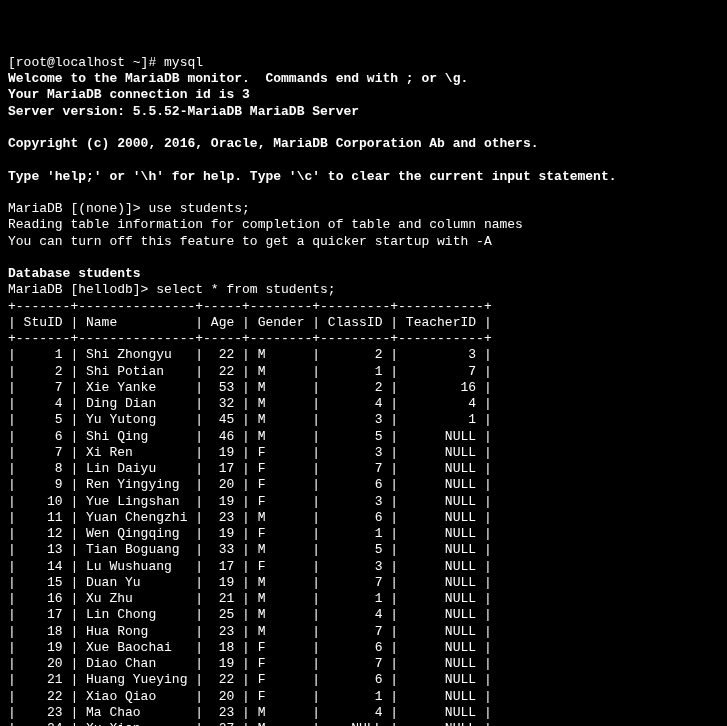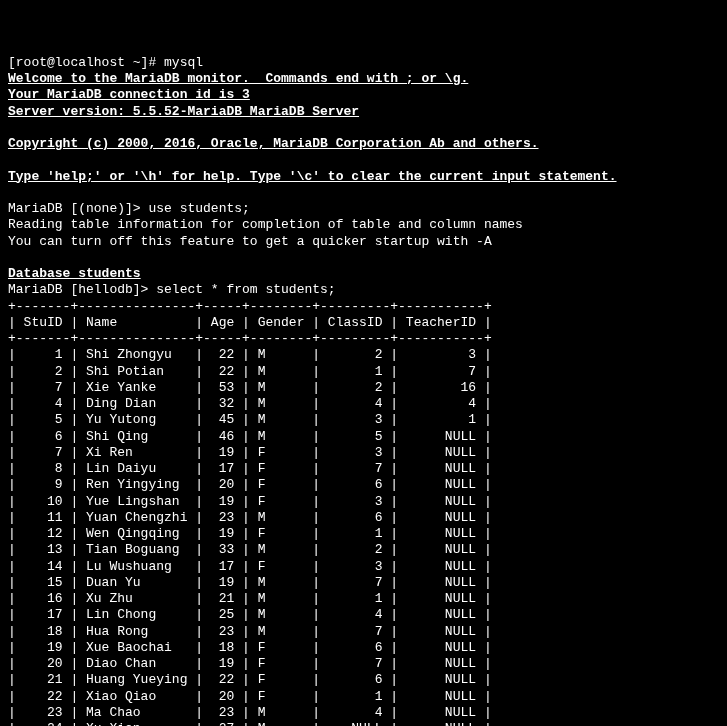--- a/index.html
+++ b/index.html
@@ -7,21 +7,21 @@
     color: #fff;
     font-family: "Consolas", "Courier New", monospace;
     font-size: 13px;
     line-height: 1.25;
     margin: 0;
     padding: 6px 8px;
     white-space: pre;
     width: 727px;
     box-sizing: border-box;
   }
-  .bold { font-weight: bold; text-decoration: underline; }
+  .bold { font-weight: bold; }
 </style>
 </head>
 <body>
 
 
 <span>[root@localhost ~]# </span><span>mysql</span>
 <span class="bold">Welcome to the MariaDB monitor.  Commands end with ; or \g.</span>
 <span class="bold">Your MariaDB connection id is 3</span>
 <span class="bold">Server version: 5.5.52-MariaDB MariaDB Server</span>
 
@@ -43,21 +43,21 @@
 <span>|     7 | Xie Yanke     |  53 | M      |       2 |        16 |</span>
 <span>|     4 | Ding Dian     |  32 | M      |       4 |         4 |</span>
 <span>|     5 | Yu Yutong     |  45 | M      |       3 |         1 |</span>
 <span>|     6 | Shi Qing      |  46 | M      |       5 |      NULL |</span>
 <span>|     7 | Xi Ren        |  19 | F      |       3 |      NULL |</span>
 <span>|     8 | Lin Daiyu     |  17 | F      |       7 |      NULL |</span>
 <span>|     9 | Ren Yingying  |  20 | F      |       6 |      NULL |</span>
 <span>|    10 | Yue Lingshan  |  19 | F      |       3 |      NULL |</span>
 <span>|    11 | Yuan Chengzhi |  23 | M      |       6 |      NULL |</span>
 <span>|    12 | Wen Qingqing  |  19 | F      |       1 |      NULL |</span>
-<span>|    13 | Tian Boguang  |  33 | M      |       2 |      NULL |</span>
+<span>|    13 | Tian Boguang  |  33 | M      |       5 |      NULL |</span>
 <span>|    14 | Lu Wushuang   |  17 | F      |       3 |      NULL |</span>
 <span>|    15 | Duan Yu       |  19 | M      |       7 |      NULL |</span>
 <span>|    16 | Xu Zhu        |  21 | M      |       1 |      NULL |</span>
 <span>|    17 | Lin Chong     |  25 | M      |       4 |      NULL |</span>
 <span>|    18 | Hua Rong      |  23 | M      |       7 |      NULL |</span>
 <span>|    19 | Xue Baochai   |  18 | F      |       6 |      NULL |</span>
 <span>|    20 | Diao Chan     |  19 | F      |       7 |      NULL |</span>
 <span>|    21 | Huang Yueying |  22 | F      |       6 |      NULL |</span>
 <span>|    22 | Xiao Qiao     |  20 | F      |       1 |      NULL |</span>
 <span>|    23 | Ma Chao       |  23 | M      |       4 |      NULL |</span>

